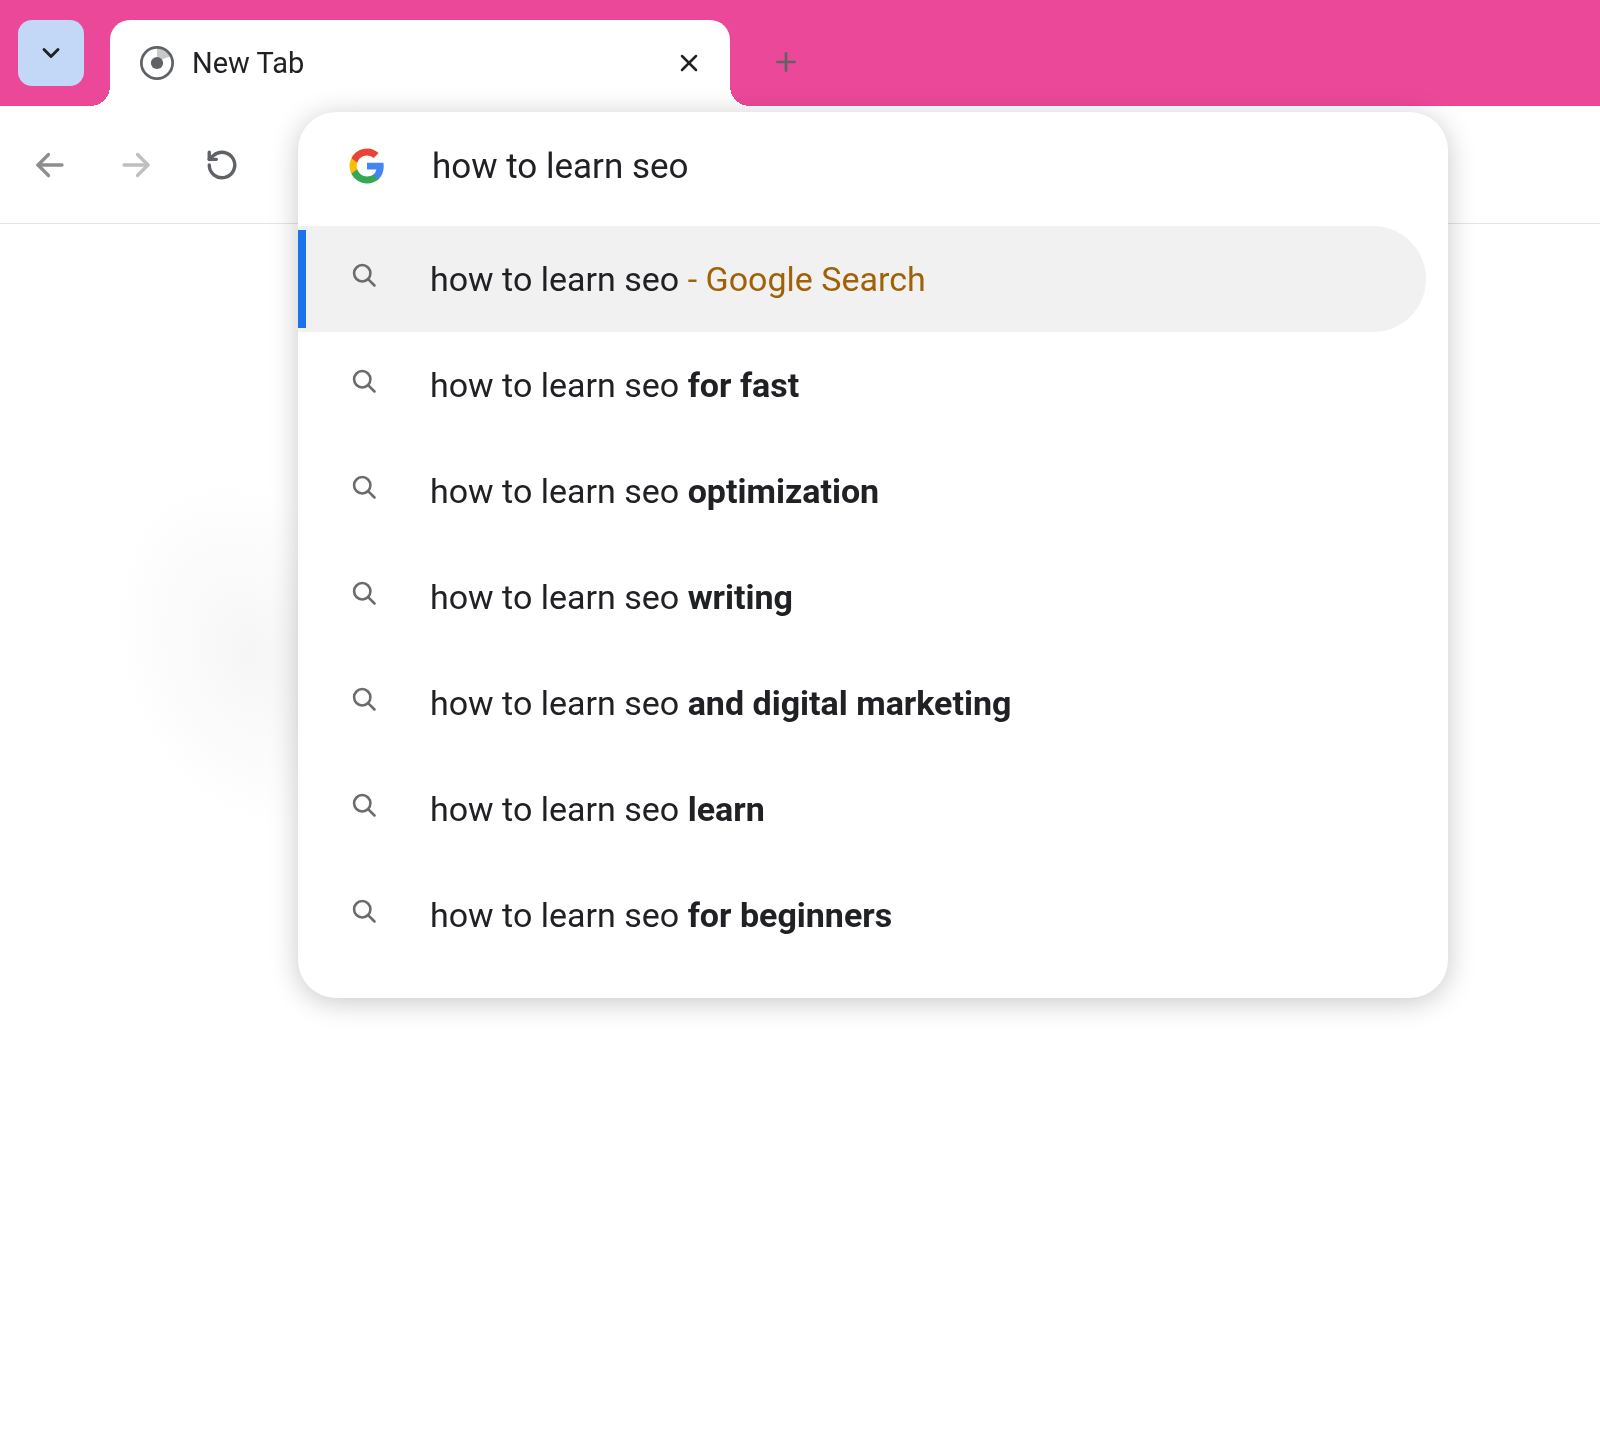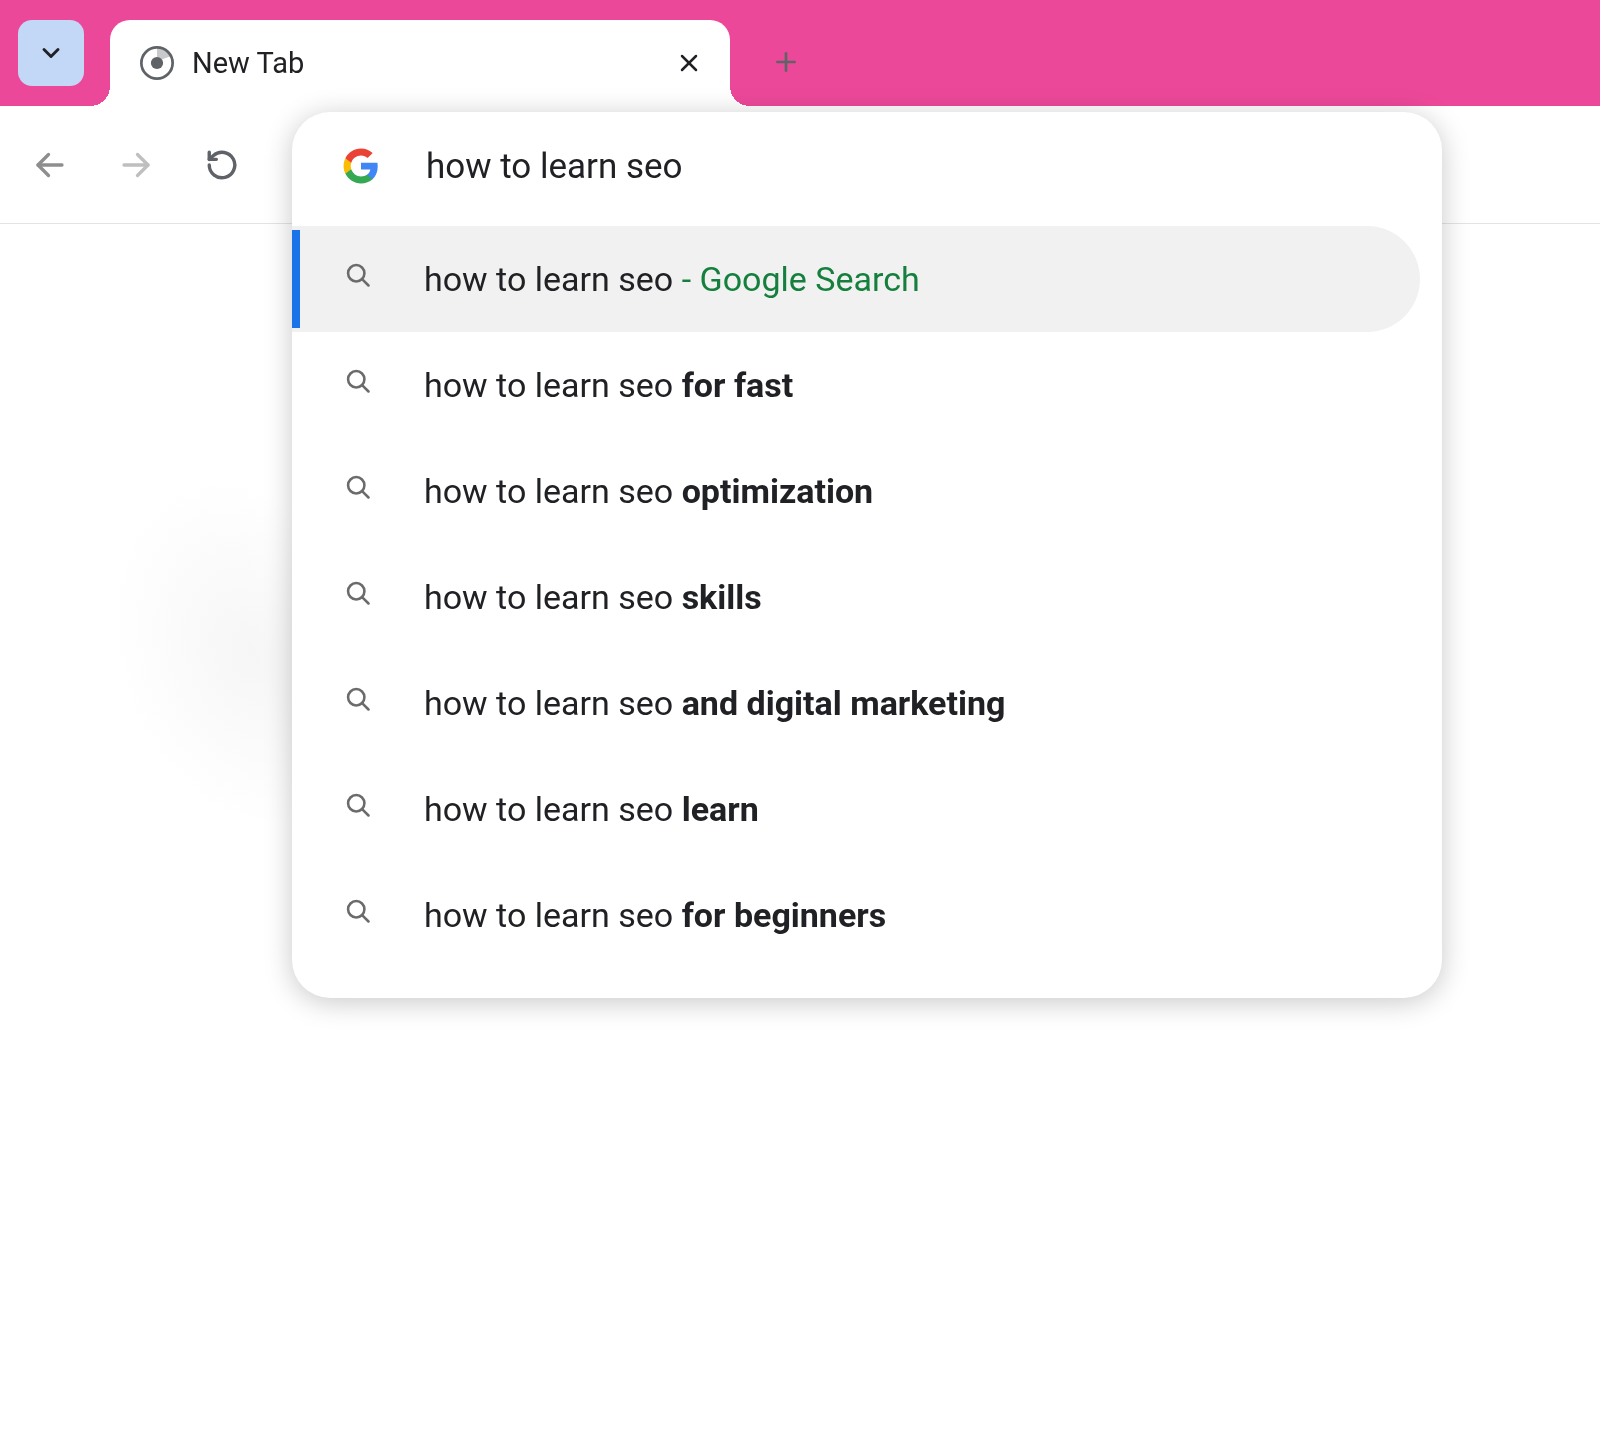--- a/index.html
+++ b/index.html
@@ -105,21 +105,21 @@
       height: 60px;
       display: flex;
       align-items: center;
       justify-content: center;
       cursor: pointer;
       margin-right: 26px;
     }
     
     .omnibox-container {
       position: absolute;
-      left: 292px;
+      left: 298px;
       top: 112px;
       width: 1150px;
       background: #fff;
       border-radius: 38px;
       box-shadow: 0 4px 28px rgba(0,0,0,0.22);
       z-index: 10;
       padding-bottom: 30px;
       overflow: hidden;
     }
     .omnibox-input-row {
@@ -172,21 +172,21 @@
       margin-right: 44px;
       flex-shrink: 0;
     }
     .sugg-text {
       font-size: 34px;
       color: #202124;
       white-space: nowrap;
     }
     .sugg-text .prefix { font-weight: 400; }
     .sugg-text .bold { font-weight: 700; }
-    .sugg-text .annotation { color: #15803d; font-weight: 400; }
+    .sugg-text .annotation { color: #a16207; font-weight: 400; }
     .content-bg {
       position: absolute;
       top: 224px;
       left: 0;
       right: 0;
       bottom: 0;
       background: #fff;
     }
     
     .bg-shape {
@@ -289,21 +289,21 @@
             <circle cx="10.5" cy="10.5" r="7"></circle>
             <line x1="21" y1="21" x2="15.5" y2="15.5"></line>
           </svg></span>
         <span class="sugg-text"><span class="prefix">how to learn seo </span><span class="bold">optimization</span></span>
       </div>
       <div class="suggestion">
         <span class="sugg-icon"><svg width="28" height="28" viewBox="0 0 24 24" fill="none" stroke="#6b6b6b" stroke-width="2.2" stroke-linecap="round" stroke-linejoin="round">
             <circle cx="10.5" cy="10.5" r="7"></circle>
             <line x1="21" y1="21" x2="15.5" y2="15.5"></line>
           </svg></span>
-        <span class="sugg-text"><span class="prefix">how to learn seo </span><span class="bold">skills</span></span>
+        <span class="sugg-text"><span class="prefix">how to learn seo </span><span class="bold">writing</span></span>
       </div>
       <div class="suggestion">
         <span class="sugg-icon"><svg width="28" height="28" viewBox="0 0 24 24" fill="none" stroke="#6b6b6b" stroke-width="2.2" stroke-linecap="round" stroke-linejoin="round">
             <circle cx="10.5" cy="10.5" r="7"></circle>
             <line x1="21" y1="21" x2="15.5" y2="15.5"></line>
           </svg></span>
         <span class="sugg-text"><span class="prefix">how to learn seo </span><span class="bold">and digital marketing</span></span>
       </div>
       <div class="suggestion">
         <span class="sugg-icon"><svg width="28" height="28" viewBox="0 0 24 24" fill="none" stroke="#6b6b6b" stroke-width="2.2" stroke-linecap="round" stroke-linejoin="round">

